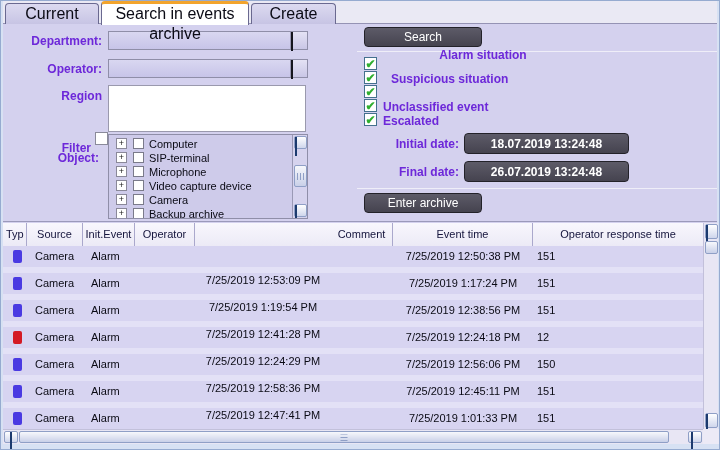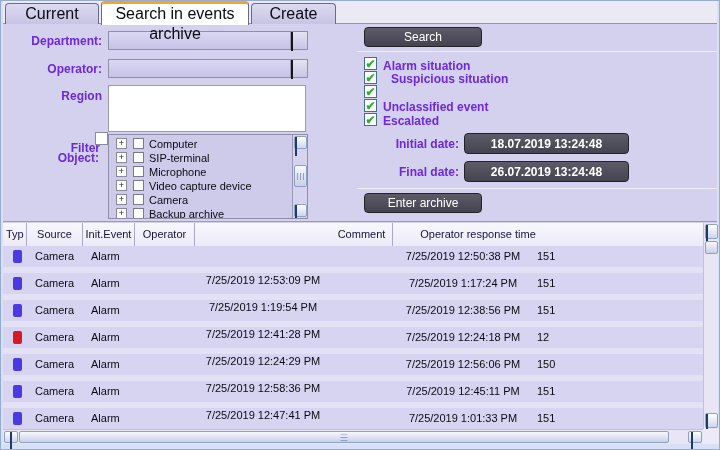--- a/index.html
+++ b/index.html
@@ -85,21 +85,21 @@
 
     <div class="lbl" style="left:0;width:99px;top:37px;">Operator:</div>
     <div class="combo" style="left:105px;top:34px;">
       <span></span>
       <span class="btn"><span class="chev"></span></span>
     </div>
 
     <div class="lbl" style="left:0;width:99px;top:64px;">Region</div>
     <div class="whitebox" style="left:105px;top:60px;width:198px;height:47px;"></div>
 
-    <div class="lbl" style="left:0;width:88px;top:116px;margin-left:9px;">Filter</div>
+    <div class="lbl" style="left:0;width:88px;top:116px;">Filter</div>
     <div class="cb" style="left:92px;top:107px;border-color:#8a8a9a;"></div>
 
     <div class="lbl" style="left:0;width:96px;top:126px;">Object:</div>
 
     <div class="tree">
       <div style="padding-top:2px;">
         <div class="titem">
           <span class="plusbox">+</span>
           <span class="tcb"></span>
           <span>Computer</span></div>
@@ -130,21 +130,21 @@
               <span class="grip" style="top:7px;"></span>
             </span>
         <span class="sbtn" style="left:1px;bottom:1px;width:13px;height:13px;"><span class="sarr dn"></span></span>
       </div>
     </div>
 
     <div class="dbtn" style="left:361px;top:2px;width:118px;height:20px;line-height:19px;">Search</div>
     <div class="hr" style="left:354px;top:26px;width:360px;"></div>
 
     <div class="cb" style="left:361px;top:32px;"><span>✔</span></div>
-    <div class="lbl" style="left:380px;top:34px;text-align:left;width:200px;">Alarm situation</div>
+    <div class="lbl" style="left:380px;top:23px;text-align:center;width:200px;">Alarm situation</div>
     <div class="cb" style="left:361px;top:46px;"><span>✔</span></div>
     <div class="lbl" style="left:388px;top:47px;text-align:left;width:200px;">Suspicious situation</div>
     <div class="cb" style="left:361px;top:60px;"><span>✔</span></div>
     <div class="cb" style="left:361px;top:74px;"><span>✔</span></div>
     <div class="lbl" style="left:380px;top:75px;text-align:left;width:200px;">Unclassified event</div>
     <div class="cb" style="left:361px;top:88px;"><span>✔</span></div>
     <div class="lbl" style="left:380px;top:89px;text-align:left;width:200px;">Escalated</div>
 
     <div class="lbl" style="left:352px;width:104px;top:112px;">Initial date:</div>
     <div class="dbtn" style="left:461px;top:108px;width:165px;height:21px;line-height:20px;font-weight:700;">18.07.2019 13:24:48</div>
@@ -155,20 +155,21 @@
     <div class="dbtn" style="left:361px;top:168px;width:118px;height:20px;line-height:19px;">Enter archive</div>
 
     <div class="divline"></div>
     <div class="thead">
       <div class="th c0">Typ</div>
       <div class="th c1">Source</div>
       <div class="th c2">Init.Event</div>
       <div class="th c3">Operator</div>
       <div class="th c4 sorted">Date / Time</div>
       <div class="th c5">Comment</div>
+      <div class="th c6">Event time</div>
       <div class="th c7">Operator response time</div>
     </div>
 
     <div class="rows">
       <div class="trow">
         <div class="td c0">
               <div class="marker" data-type="blue"></div>
             </div>
         <div class="td c1">Camera</div>
         <div class="td c2">Alarm</div>

